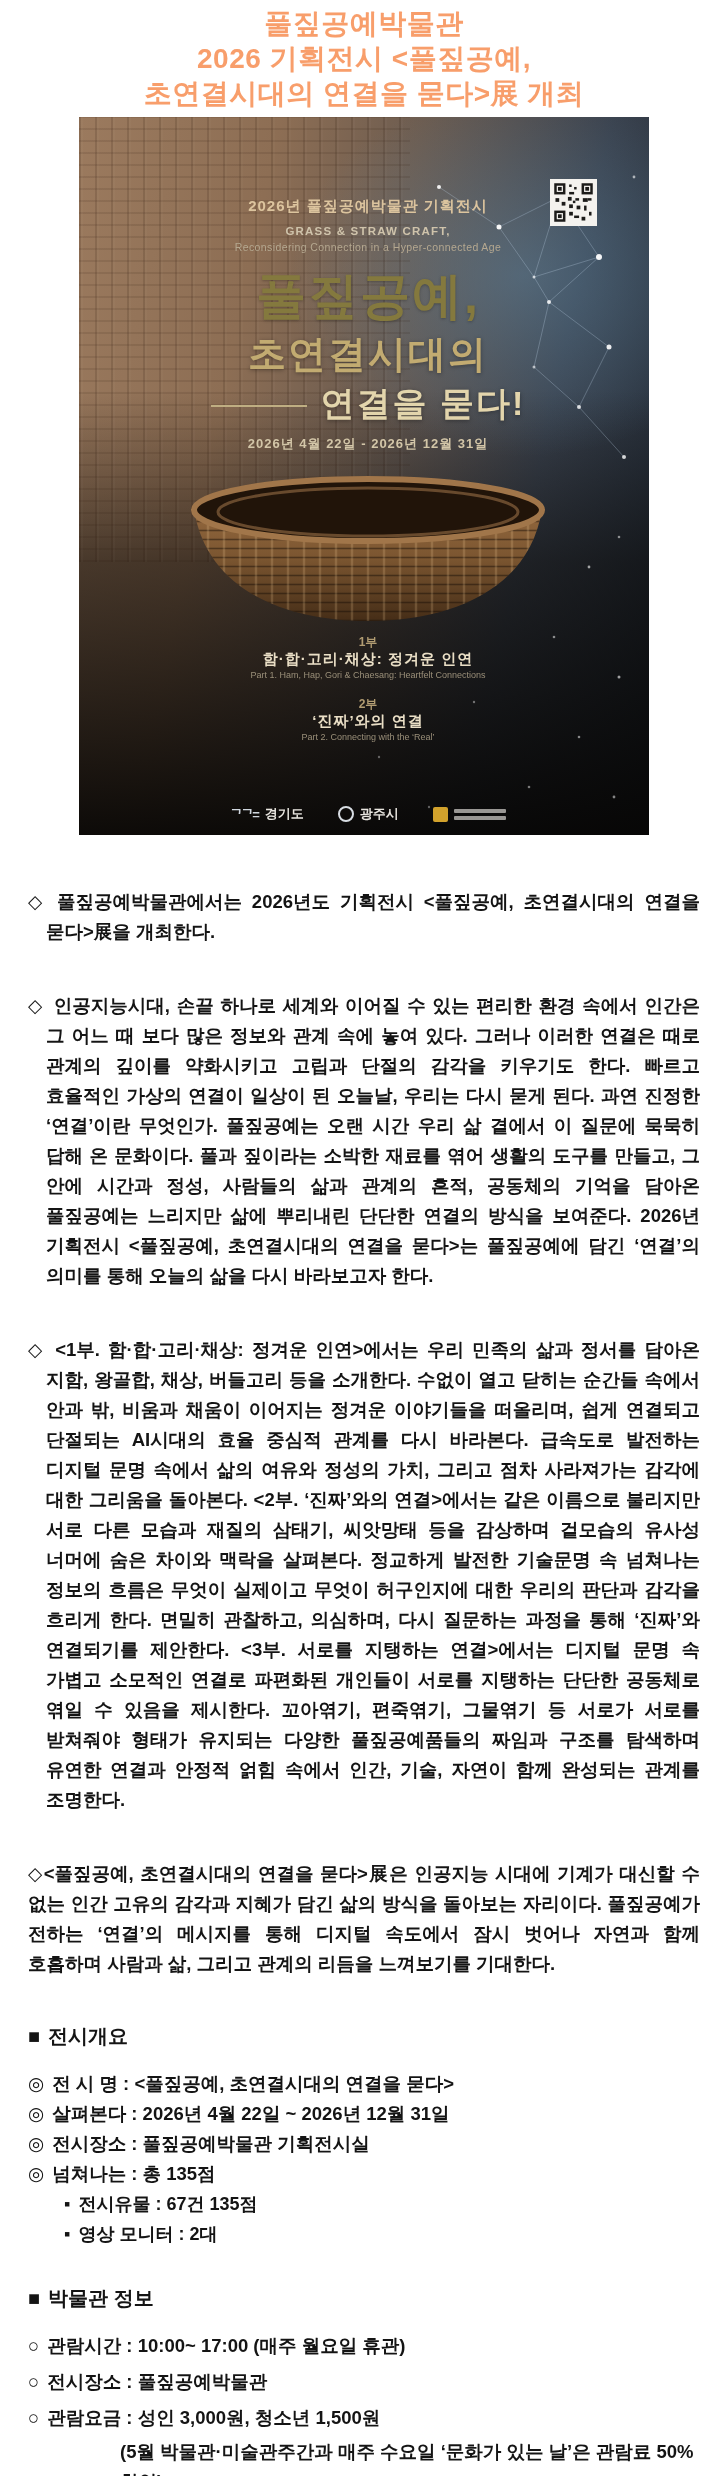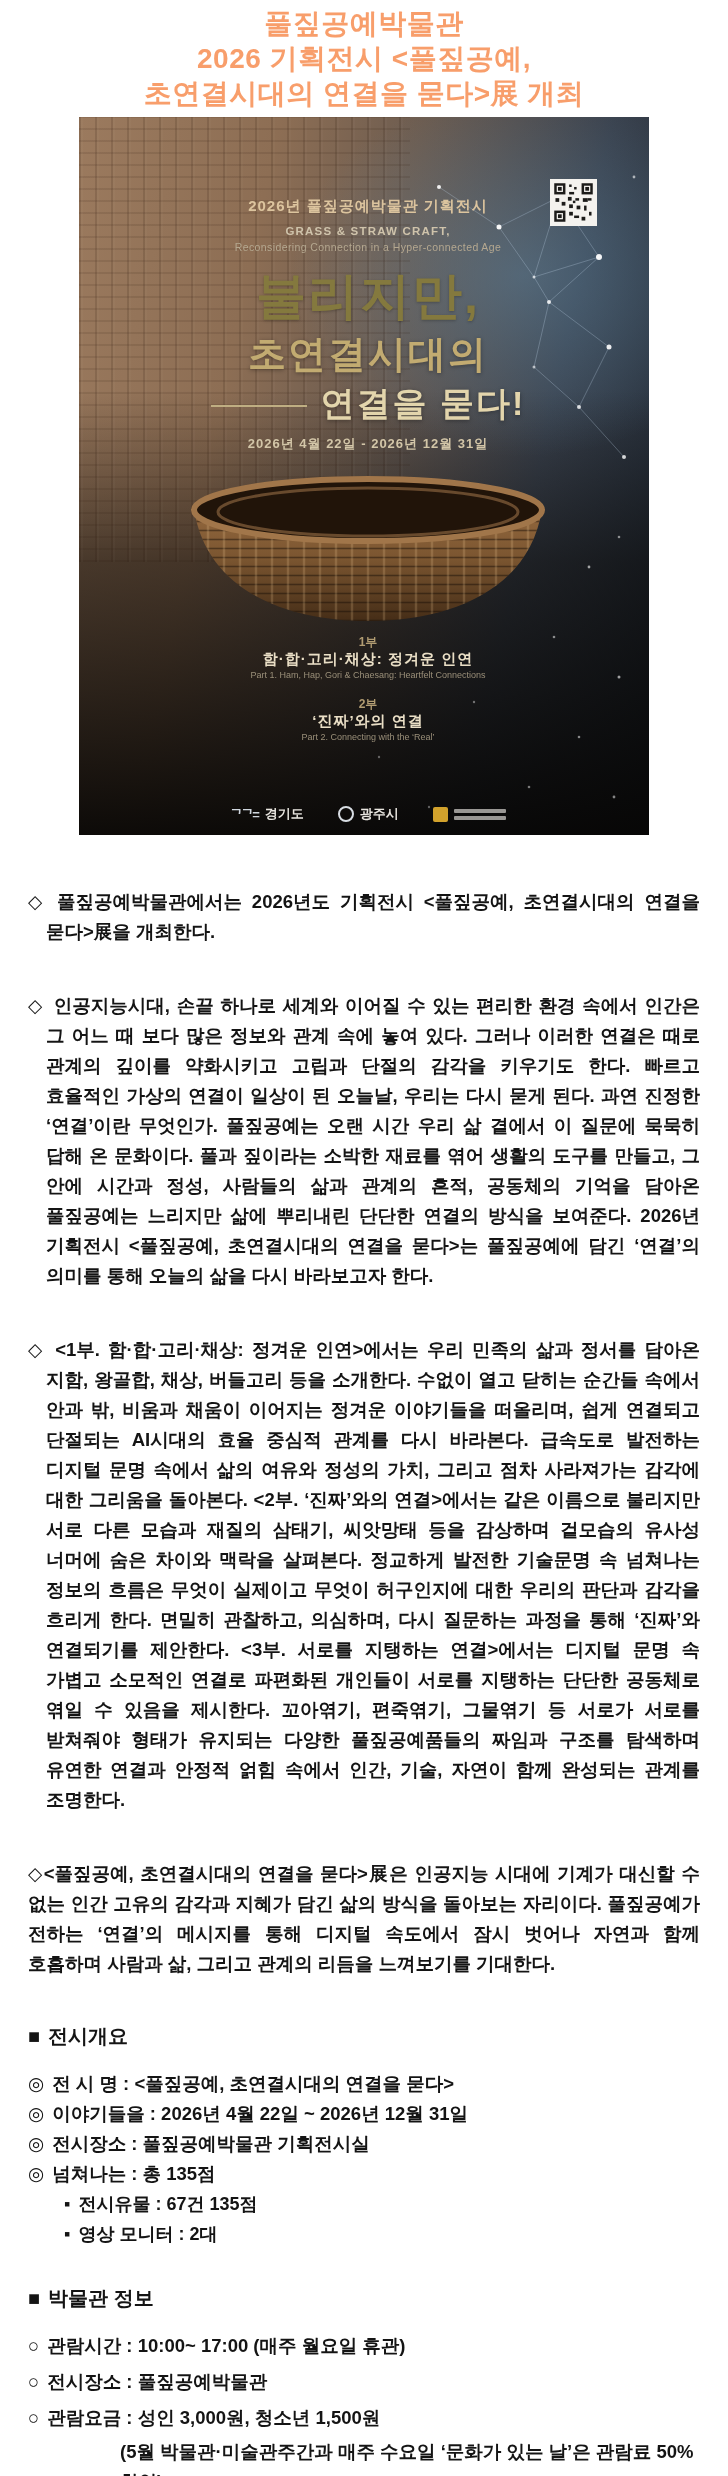--- a/index.html
+++ b/index.html
@@ -155,21 +155,21 @@
         <rect x="23" y="28" width="3" height="3"></rect>
       <rect x="28" y="13" width="3" height="2"></rect>
         <rect x="16" y="15" width="2" height="2"></rect>
     </g>
   </svg>
 
   <div class="p-abs p-top-title">2026년 풀짚공예박물관 기획전시</div>
   <div class="p-abs p-en1">GRASS &amp; STRAW CRAFT,</div>
   <div class="p-abs p-en2">Reconsidering Connection in a Hyper-connected Age</div>
 
-  <div class="p-abs p-big1">불리지만,</div>
+  <div class="p-abs p-big1">풀짚공예,</div>
   <div class="p-abs p-big2">초연결시대의</div>
   <div class="p-abs p-big3"><span class="dash"></span><span>연결을 묻다!</span></div>
 
   <div class="p-abs p-dates">2026년 4월 22일 - 2026년 12월 31일</div>
 
   <div class="p-abs p-basket">
     <svg width="400" height="168" viewBox="0 0 400 168" style="display:block;margin:0 auto;">
       <defs>
         <linearGradient id="bwl" x1="0" y1="0" x2="0" y2="1">
           <stop offset="0" stop-color="#93683e"></stop>
@@ -226,21 +226,21 @@
   <p class="para"><span class="b">◇</span><span>인공지능시대, 손끝 하나로 세계와 이어질 수 있는 편리한 환경 속에서 인간은 그 어느 때 보다 많은 정보와 관계 속에 놓여 있다. 그러나 이러한 연결은 때로 관계의 깊이를 약화시키고 고립과 단절의 감각을 키우기도 한다. 빠르고 효율적인 가상의 연결이 일상이 된 오늘날, 우리는 다시 묻게 된다. 과연 진정한 ‘연결’이란 무엇인가. 풀짚공예는 오랜 시간 우리 삶 곁에서 이 질문에 묵묵히 답해 온 문화이다. 풀과 짚이라는 소박한 재료를 엮어 생활의 도구를 만들고, 그 안에 시간과 정성, 사람들의 삶과 관계의 흔적, 공동체의 기억을 담아온 풀짚공예는 느리지만 삶에 뿌리내린 단단한 연결의 방식을 보여준다. 2026년 기획전시 &lt;풀짚공예, 초연결시대의 연결을 묻다&gt;는 풀짚공예에 담긴 ‘연결’의 의미를 통해 오늘의 삶을 다시 바라보고자 한다.</span></p>
 
   <p class="para"><span class="b">◇</span><span>&lt;1부. 함·합·고리·채상: 정겨운 인연&gt;에서는 우리 민족의 삶과 정서를 담아온 지함, 왕골합, 채상, 버들고리 등을 소개한다. 수없이 열고 닫히는 순간들 속에서 안과 밖, 비움과 채움이 이어지는 정겨운 이야기들을 떠올리며, 쉽게 연결되고 단절되는 AI시대의 효율 중심적 관계를 다시 바라본다. 급속도로 발전하는 디지털 문명 속에서 삶의 여유와 정성의 가치, 그리고 점차 사라져가는 감각에 대한 그리움을 돌아본다. &lt;2부. ‘진짜’와의 연결&gt;에서는 같은 이름으로 불리지만 서로 다른 모습과 재질의 삼태기, 씨앗망태 등을 감상하며 겉모습의 유사성 너머에 숨은 차이와 맥락을 살펴본다. 정교하게 발전한 기술문명 속 넘쳐나는 정보의 흐름은 무엇이 실제이고 무엇이 허구인지에 대한 우리의 판단과 감각을 흐리게 한다. 면밀히 관찰하고, 의심하며, 다시 질문하는 과정을 통해 ‘진짜’와 연결되기를 제안한다. &lt;3부. 서로를 지탱하는 연결&gt;에서는 디지털 문명 속 가볍고 소모적인 연결로 파편화된 개인들이 서로를 지탱하는 단단한 공동체로 엮일 수 있음을 제시한다. 꼬아엮기, 편죽엮기, 그물엮기 등 서로가 서로를 받쳐줘야 형태가 유지되는 다양한 풀짚공예품들의 짜임과 구조를 탐색하며 유연한 연결과 안정적 얽힘 속에서 인간, 기술, 자연이 함께 완성되는 관계를 조명한다.</span></p>
 
   <p class="para tight"><span class="b">◇</span><span>&lt;풀짚공예, 초연결시대의 연결을 묻다&gt;展은 인공지능 시대에 기계가 대신할 수 없는 인간 고유의 감각과 지혜가 담긴 삶의 방식을 돌아보는 자리이다. 풀짚공예가 전하는 ‘연결’의 메시지를 통해 디지털 속도에서 잠시 벗어나 자연과 함께 호흡하며 사람과 삶, 그리고 관계의 리듬을 느껴보기를 기대한다.</span></p>
 
   <div class="section">
     <div class="sec-head"><span class="sq">■</span><span>전시개요</span></div>
 
     <div class="row"><span class="bullet">◎</span><span>전 시 명 :</span> <span>&lt;풀짚공예, 초연결시대의 연결을 묻다&gt;</span></div>
-    <div class="row"><span class="bullet">◎</span><span>이야기들을 :</span> <span>2026년 4월 22일 ~ 2026년 12월 31일</span></div>
+    <div class="row"><span class="bullet">◎</span><span>살펴본다 :</span> <span>2026년 4월 22일 ~ 2026년 12월 31일</span></div>
     <div class="row"><span class="bullet">◎</span><span>전시장소 :</span> <span>풀짚공예박물관 기획전시실</span></div>
     <div class="row"><span class="bullet">◎</span><span>넘쳐나는 :</span> <span>총 135점</span></div>
 
     <div class="row sub"><span class="bullet">▪</span><span>전시유물 :</span> <span>67건 135점</span></div>
     <div class="row sub"><span class="bullet">▪</span><span>영상 모니터 :</span> <span>2대</span></div>
   </div>
 
   <div class="section">
     <div class="sec-head"><span class="sq">■</span><span>박물관 정보</span></div>
 

